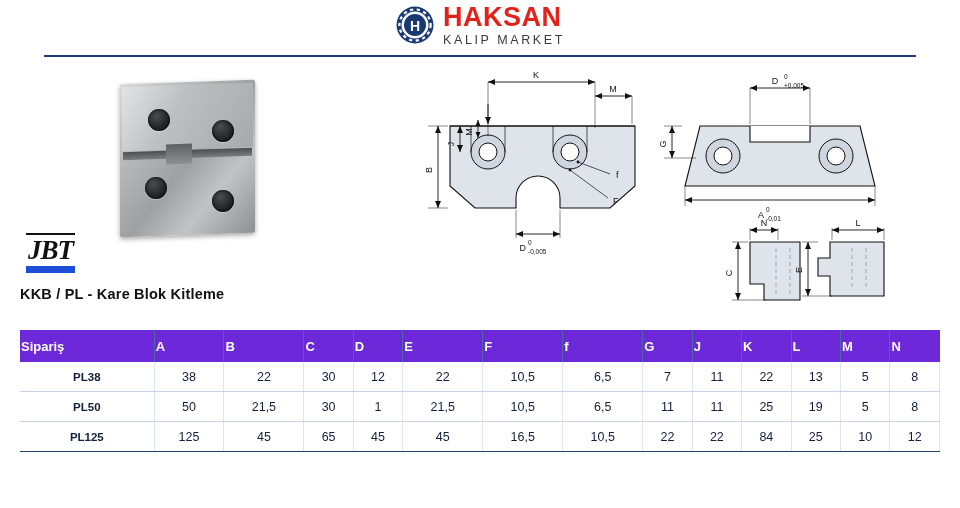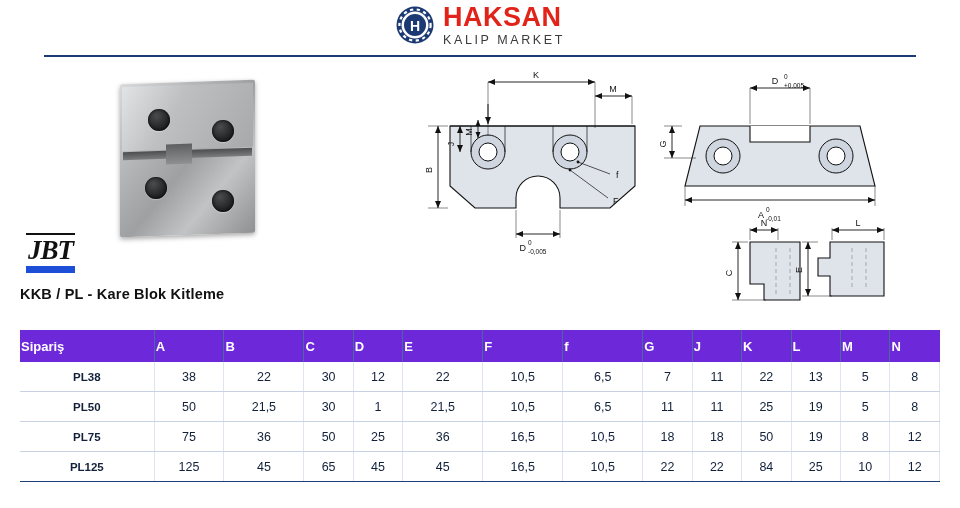--- a/index.html
+++ b/index.html
@@ -436,36 +436,20 @@
         <td>10,5</td>
         <td>6,5</td>
         <td>11</td>
         <td>11</td>
         <td>25</td>
         <td>19</td>
         <td>5</td>
         <td>8</td>
       </tr>
       <tr>
-        <td>PL75</td>
-        <td>75</td>
-        <td>36</td>
-        <td>50</td>
-        <td>25</td>
-        <td>36</td>
-        <td>16,5</td>
-        <td>10,5</td>
-        <td>18</td>
-        <td>18</td>
-        <td>50</td>
-        <td>19</td>
-        <td>8</td>
-        <td>12</td>
-      </tr>
-      <tr>
         <td>PL125</td>
         <td>125</td>
         <td>45</td>
         <td>65</td>
         <td>45</td>
         <td>45</td>
         <td>16,5</td>
         <td>10,5</td>
         <td>22</td>
         <td>22</td>

